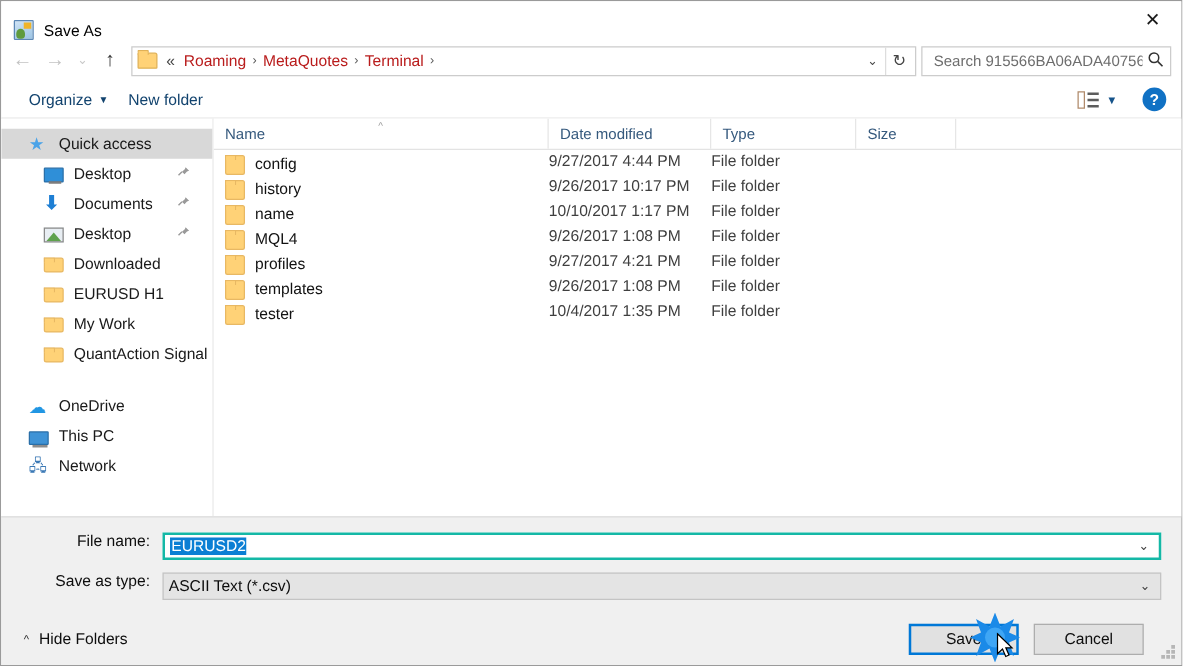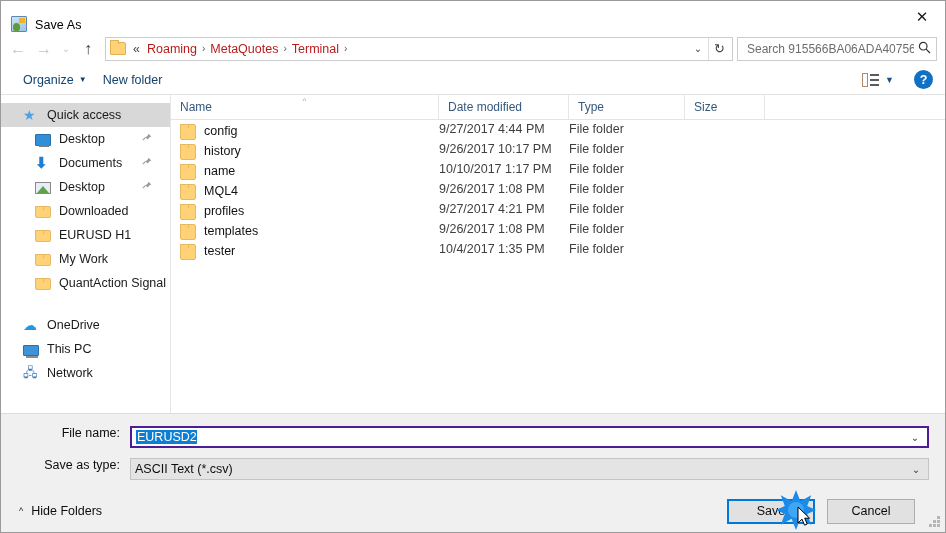--- a/index.html
+++ b/index.html
@@ -220,21 +220,21 @@
     flex: 0 0 auto; background: #f0f0f0;
     border-top: 1px solid #dcdcdc;
     padding: 12px 16px 0 16px;
   }
   .frow { display: flex; align-items: flex-start; margin-bottom: 10px; }
   .flabel { width: 113px; flex: 0 0 113px; text-align: right; padding-right: 10px; font-size: 12.5px; color: #0d0d0d; }
   .combo {
     flex: 1 1 auto; height: 22px; background: #fff; border: 1px solid #c4c4c4;
     display: flex; align-items: center; padding: 0 2px 0 4px; min-width: 0;
   }
-  .combo.focused { border: 2px solid #4c1d95; }
+  .combo.focused { border: 2px solid #14b8a6; }
   .combo.readonly { background: #e4e4e4; border: 1px solid #c4c4c4; }
   .combo-text { flex: 1 1 auto; font-size: 12.5px; color: #0d0d0d; min-width: 0; overflow: hidden; white-space: nowrap; }
   .combo-text .sel { background: #0b7fd4; color: #ffffff; padding: 1px 0 1px 1px; }
   .combo-caret { width: 20px; flex: 0 0 20px; text-align: center; color: #3c3c3c; font-size: 10px; }
 
   .btnrow { display: flex; align-items: center; height: 42px; position: relative; }
   .hide-folders {
     display: flex; align-items: center; gap: 8px;
     font-size: 12.5px; color: #0d0d0d; padding-left: 2px;
   }

